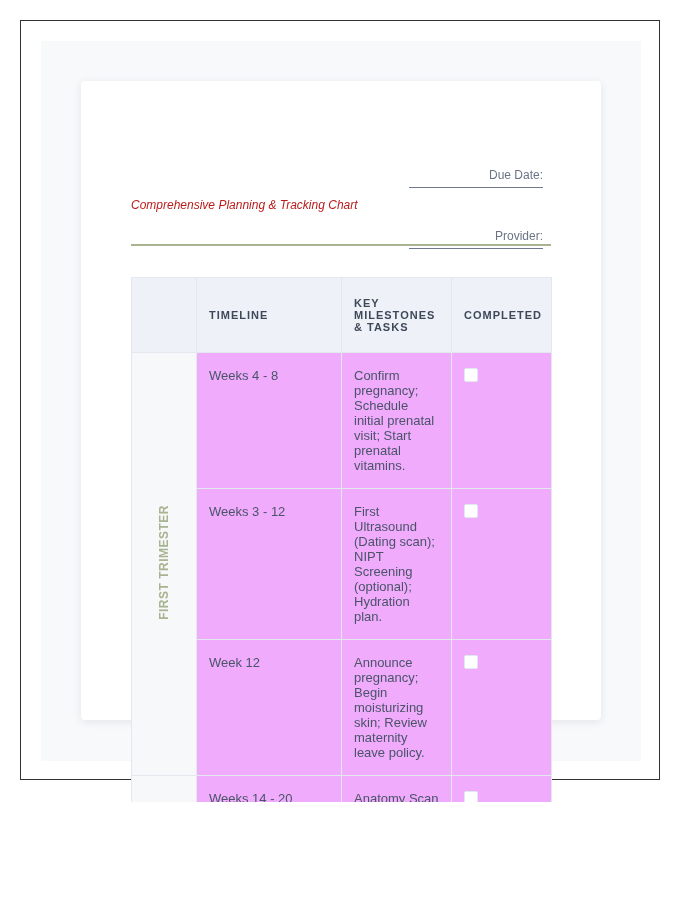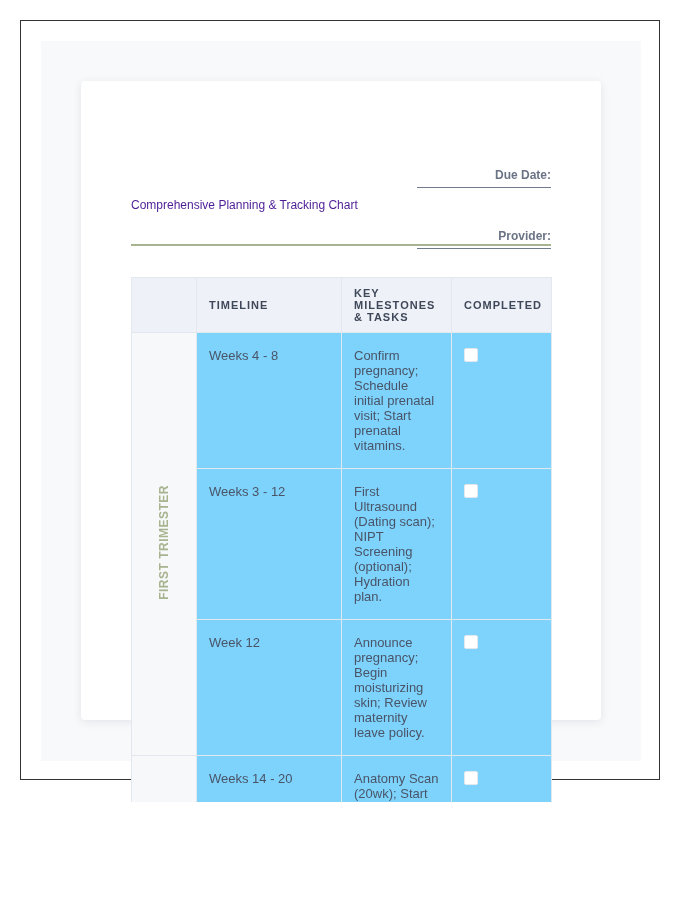--- a/index.html
+++ b/index.html
@@ -23,24 +23,24 @@
     }
     .content {
       position: absolute; left: 131px; top: 131px; width: 420px;
     }
     .title {
       font-size: 25px; line-height: 28px; letter-spacing: 1.2px;
       color: #4a5468; font-weight: normal; margin: 0;
     }
     .subtitle {
       position: absolute; left: 0; top: 67px;
-      font-size: 12px; color: #4c1d95;
+      font-size: 12px; color: #b91c1c; font-style: italic;
     }
     .meta {
-      position: absolute; right: 0; top: 37px; width: 134px; font-weight: bold;
+      position: absolute; right: 8px; top: 37px; width: 134px;
     }
     .meta-field {
       font-size: 12px; color: #6b7485; text-align: right;
       border-bottom: 1px solid #6f7a8c; height: 20px; line-height: 14px;
       box-sizing: border-box; margin-bottom: 8px;
     }
     .meta-field.f2 { height: 20px; margin-top: 41px; }
     .rule {
       position: absolute; left: 0; top: 113px; width: 420px; height: 2px;
       background: #a8b38f;
@@ -48,26 +48,26 @@
     .table-clip {
       position: absolute; left: 131px; top: 277px; width: 421px; height: 525px;
       overflow: hidden;
     }
     table {
       border-collapse: collapse; table-layout: fixed; width: 420px;
       font-size: 13px; color: #4a5468;
     }
     th, td { border: 1px solid #e3e8ef; vertical-align: top; }
     th {
-      background: #eef2f8; height: 55px; box-sizing: border-box;
+      background: #eef2f8; height: 75px; box-sizing: border-box;
       font-size: 11px; font-weight: bold; letter-spacing: 1px;
       text-align: left; vertical-align: middle; padding: 0 12px;
       color: #3f4859; line-height: 12px; margin-top: 48px;
     }
-    td { padding: 15px 12px 12px 12px; line-height: 15px; background: #7dd3fc; }
+    td { padding: 15px 12px 12px 12px; line-height: 15px; background: #f0abfc; }
     td.tri {
       background: #f7f8fa; padding: 0; vertical-align: middle; text-align: center;
     }
     .tri-label {
       writing-mode: vertical-rl; transform: rotate(180deg);
       font-size: 12px; font-weight: bold; letter-spacing: 0.5px;
       color: #a8b38f; display: inline-block;
     }
     .checkbox {
       width: 14px; height: 14px; border: 1px solid #e3e8ef; border-radius: 2px;

